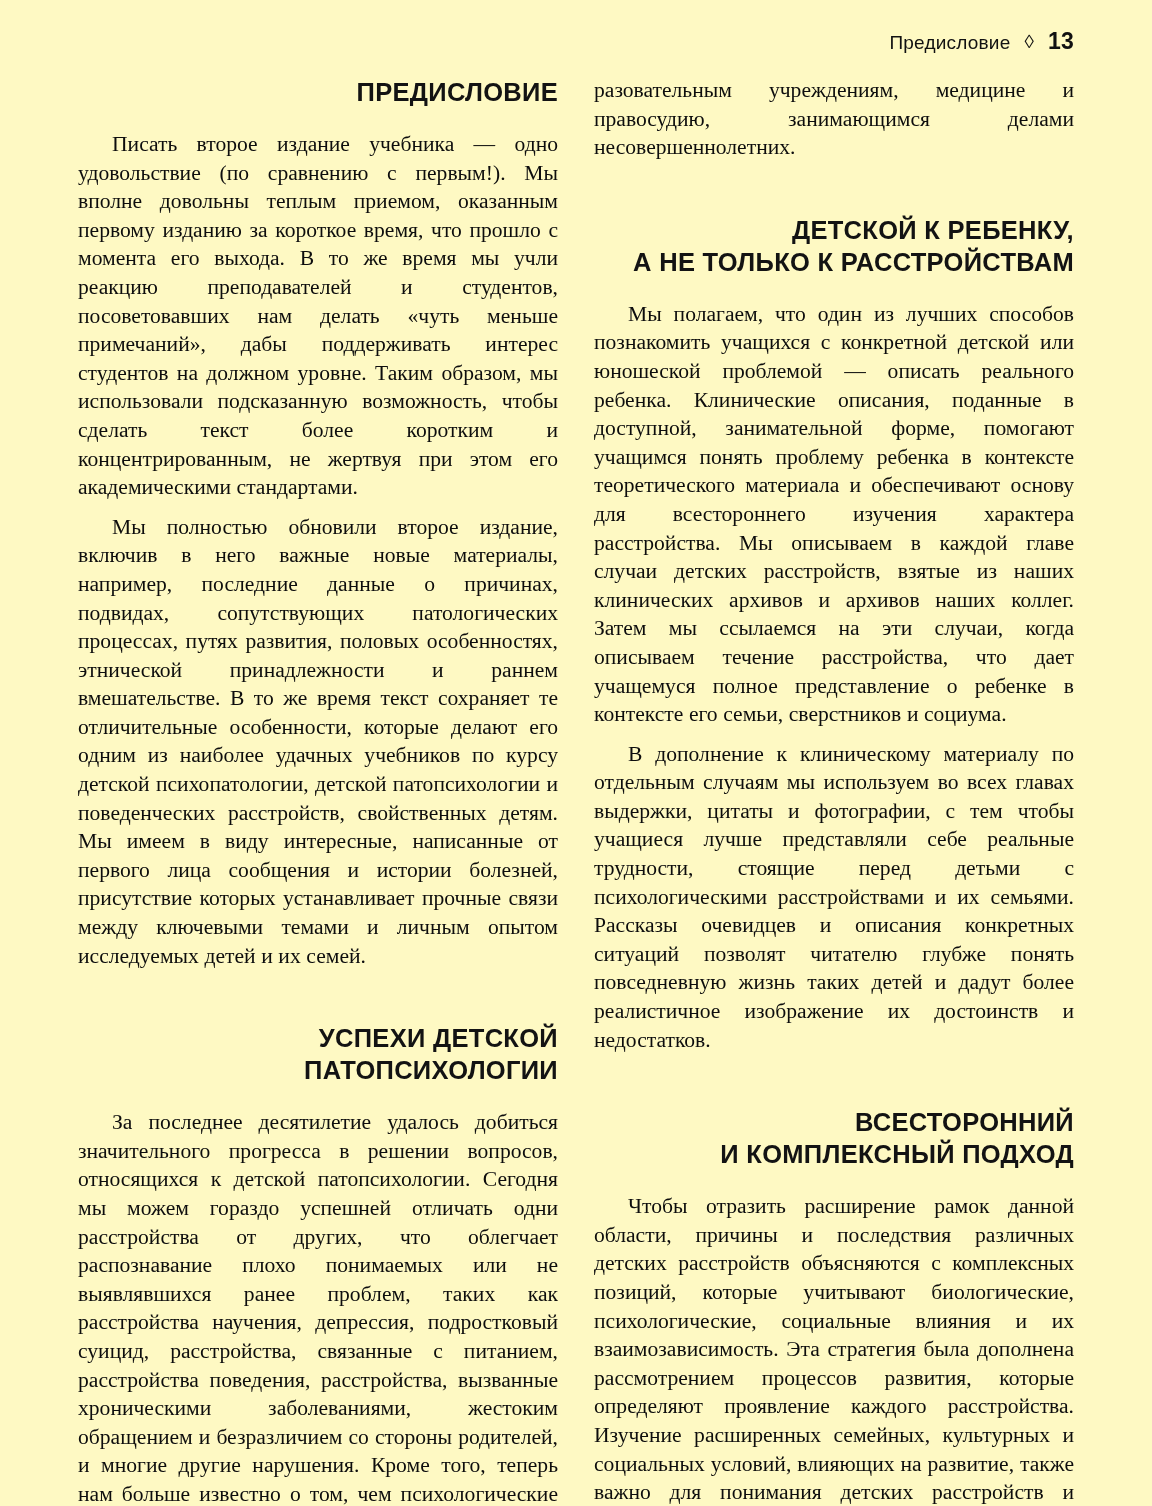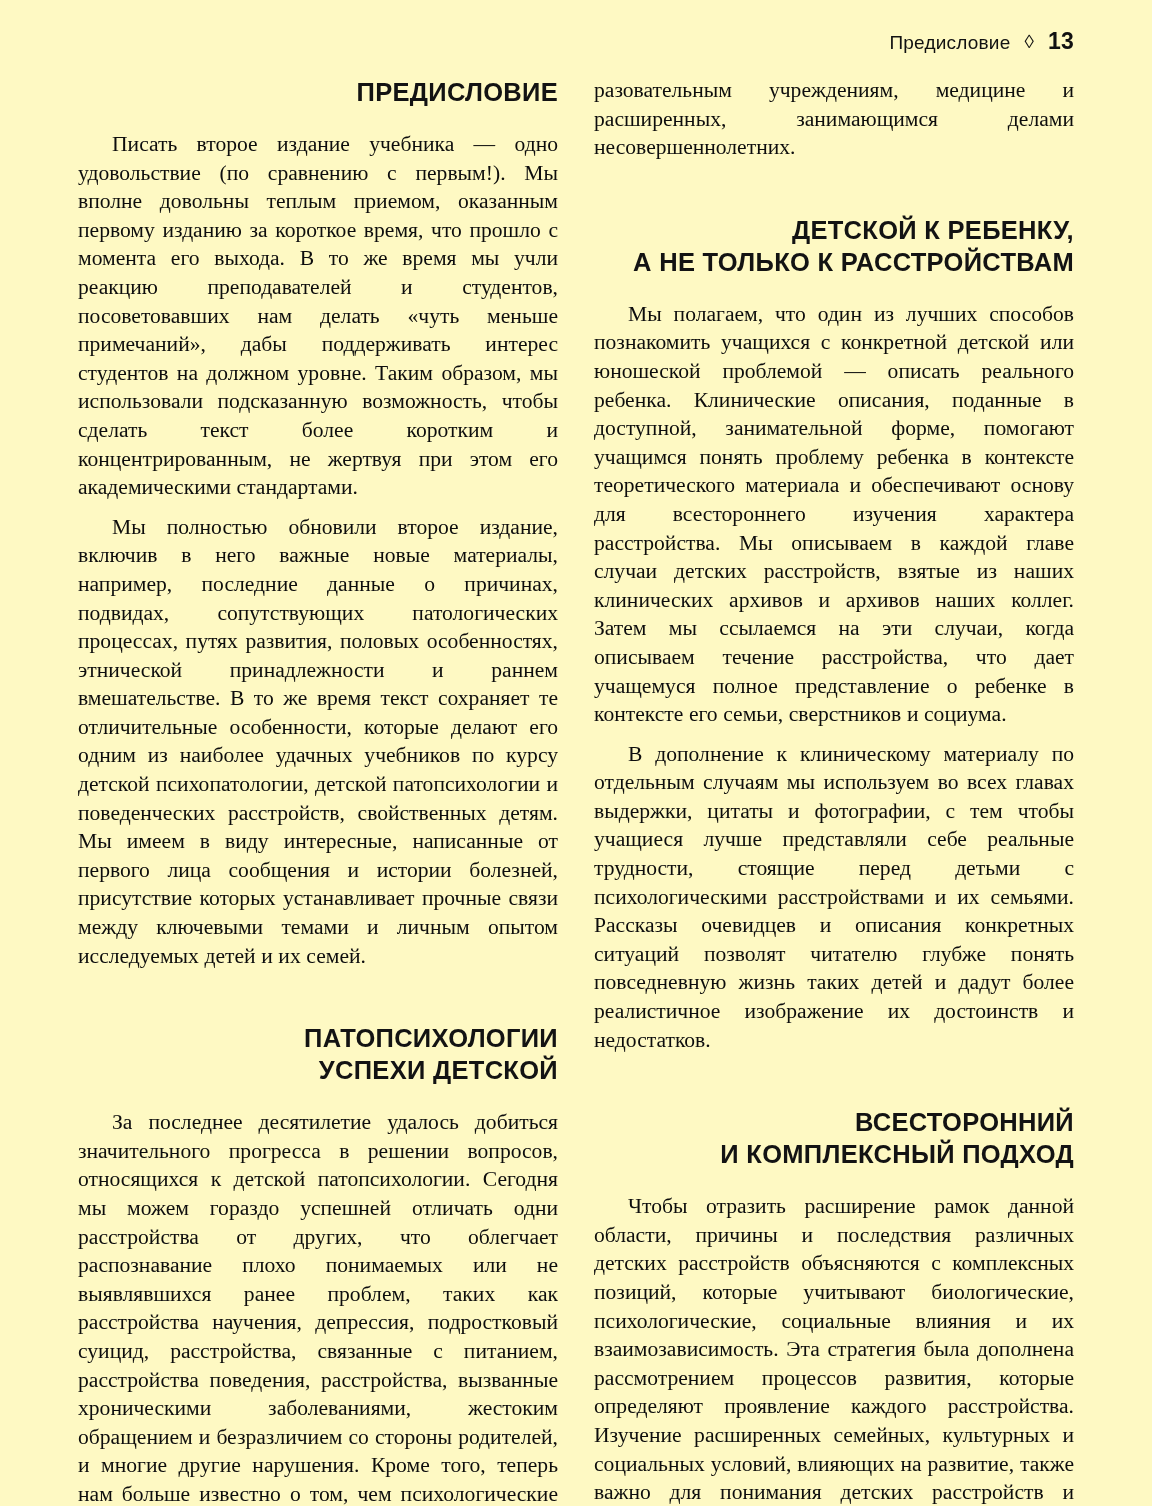--- a/index.html
+++ b/index.html
@@ -116,32 +116,32 @@
         </h2>
       </div>
 
       <p class="body">Писать второе издание учебника — одно удовольствие (по сравнению с первым!). Мы вполне довольны теплым приемом, оказанным первому изданию за короткое время, что прошло с момента его выхода. В то же время мы учли реакцию преподавателей и студентов, посоветовавших нам делать «чуть меньше примечаний», дабы поддерживать интерес студентов на должном уровне. Таким образом, мы использовали подсказанную возможность, чтобы сделать текст более коротким и концентрированным, не жертвуя при этом его академическими стандартами.</p>
       <p class="body">Мы полностью обновили второе издание, включив в него важные новые материалы, например, последние данные о причинах, подвидах, сопутствующих патологических процессах, путях развития, половых особенностях, этнической принадлежности и раннем вмешательстве. В то же время текст сохраняет те отличительные особенности, которые делают его одним из наиболее удачных учебников по курсу детской психопатологии, детской патопсихологии и поведенческих расстройств, свойственных детям. Мы имеем в виду интересные, написанные от первого лица сообщения и истории болезней, присутствие которых устанавливает прочные связи между ключевыми темами и личным опытом исследуемых детей и их семей.</p>
 
       <div class="block-gap-lg"></div>
 
       <div class="heading-block">
         <h2 class="section-heading">
+          <span class="line">УСПЕХИ ДЕТСКОЙ</span>
           <span class="line">ПАТОПСИХОЛОГИИ</span>
-          <span class="line">УСПЕХИ ДЕТСКОЙ</span>
         </h2>
       </div>
 
       <p class="body">За последнее десятилетие удалось добиться значительного прогресса в решении вопросов, относящихся к детской патопсихологии. Сегодня мы можем гораздо успешней отличать одни расстройства от других, что облегчает распознавание плохо понимаемых или не выявлявшихся ранее проблем, таких как расстройства научения, депрессия, подростковый суицид, расстройства, связанные с питанием, расстройства поведения, расстройства, вызванные хроническими заболеваниями, жестоким обращением и безразличием со стороны родителей, и многие другие нарушения. Кроме того, теперь нам больше известно о том, чем психологические расстройства у детей и подростков отличаются от расстройств у взрослых, и о том, насколько важно подходить к ним с точки зрения процессов развития.</p>
 
     </div>
 
     <div class="col">
 
-      <p class="body no-indent">разовательным учреждениям, медицине и расширенных, занимающимся делами несовершеннолетних.</p>
+      <p class="body no-indent">разовательным учреждениям, медицине и правосудию, занимающимся делами несовершеннолетних.</p>
 
       <div class="block-gap-lg"></div>
 
       <div class="heading-block">
         <h2 class="section-heading">
           <span class="line">ДЕТСКОЙ К РЕБЕНКУ,</span>
           <span class="line">А НЕ ТОЛЬКО К РАССТРОЙСТВАМ</span>
         </h2>
       </div>
 

